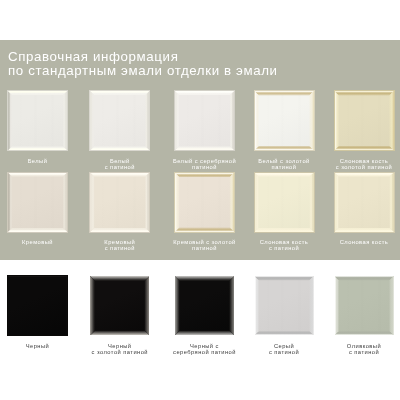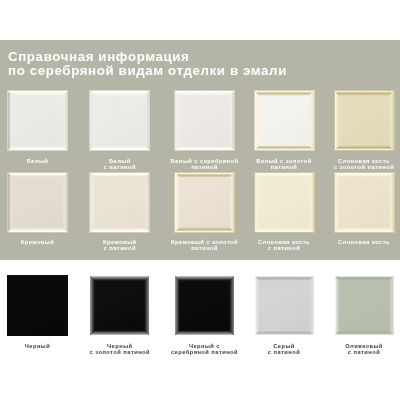--- a/index.html
+++ b/index.html
@@ -1,32 +1,32 @@
 <!DOCTYPE html>
 <html><head>
 <meta charset="utf-8">
 <style>
   html,body{margin:0;padding:0;}
   body{width:400px;height:400px;background:#ffffff;font-family:"Liberation Sans",sans-serif;overflow:hidden;position:relative;}
-  #sheet{position:absolute;left:0;top:0;width:400px;height:400px;background:#ffffff;font-weight:bold;}
+  #sheet{position:absolute;left:0;top:0;width:400px;height:400px;background:#ffffff;}
   .band{position:absolute;left:0;width:400px;}
   .title{position:absolute;white-space:nowrap;}
   .cell{position:absolute;}
   .tile{position:absolute;left:0;top:0;box-sizing:border-box;filter:blur(0.45px);}
   .face{position:absolute;left:0;top:0;right:0;bottom:0;}
   .lbl{position:absolute;text-align:center;}
 </style>
 </head>
 <body>
 
 <div id="sheet">
   <div class="band" id="band-top" style="top: 40px; height: 220px; background: rgb(180, 181, 166);"></div>
   <div class="title" id="title" style="left: 8px; top: 50px; color: rgb(255, 255, 255); font-size: 13.3px; letter-spacing: 0.62px; line-height: 13.8px;">
     <div>Справочная информация</div>
-    <div>по серебряной видам отделки в эмали</div>
+    <div>по стандартным эмали отделки в эмали</div>
   </div>
   <div id="grid">
       <div class="cell" style="left: 7px; top: 90.3px;">
         <div class="tile" style="width: 61px; height: 61px;">
           <div class="face" style="background: repeating-linear-gradient(90deg, rgba(0, 0, 0, 0) 0px, rgba(0, 0, 0, 0.008) 3px, rgba(0, 0, 0, 0) 5px, rgba(0, 0, 0, 0) 12px, rgba(0, 0, 0, 0.004) 14px, rgba(0, 0, 0, 0) 17px, rgba(0, 0, 0, 0) 26px, rgba(0, 0, 0, 0.008) 28px, rgba(0, 0, 0, 0) 31px, rgba(0, 0, 0, 0) 43px), linear-gradient(155deg, rgb(236, 235, 230) 0%, rgb(236, 235, 230) 40%, rgb(230, 229, 224) 100%);"></div>
           <div class="bevside" style="position: absolute; inset: 0px; background: linear-gradient(rgb(255, 255, 240) 0px, rgb(255, 255, 240) 2.16px, rgb(243, 242, 236) 3.6px, rgb(243, 242, 236) 4.08px, rgba(243, 242, 236, 0) 7.68px); clip-path: polygon(0px 0px, 100% 0px, 92.1311% 7.86885%, 7.86885% 7.86885%);"></div>
           <div class="bevside" style="position: absolute; inset: 0px; background: linear-gradient(270deg, rgb(228, 227, 219) 0px, rgb(228, 227, 219) 2.16px, rgb(238, 237, 231) 3.6px, rgb(238, 237, 231) 4.08px, rgba(238, 237, 231, 0) 7.68px); clip-path: polygon(100% 0px, 100% 100%, 92.1311% 92.1311%, 92.1311% 7.86885%);"></div>
           <div class="bevside" style="position: absolute; inset: 0px; background: linear-gradient(0deg, rgb(255, 255, 242) 0px, rgb(255, 255, 242) 2.16px, rgb(242, 241, 235) 3.6px, rgb(242, 241, 235) 4.08px, rgba(242, 241, 235, 0) 7.68px); clip-path: polygon(0px 100%, 100% 100%, 92.1311% 92.1311%, 7.86885% 92.1311%);"></div>
           <div class="bevside" style="position: absolute; inset: 0px; background: linear-gradient(90deg, rgb(195, 194, 184) 0px, rgb(195, 194, 184) 2.16px, rgb(235, 233, 228) 3.6px, rgb(235, 233, 228) 4.08px, rgba(235, 233, 228, 0) 7.68px); clip-path: polygon(0px 0px, 0px 100%, 7.86885% 92.1311%, 7.86885% 7.86885%);"></div>
           <div class="ring" style="position: absolute; inset: 0px; box-sizing: border-box; border: 0.9px solid rgb(214, 213, 204);"></div>

